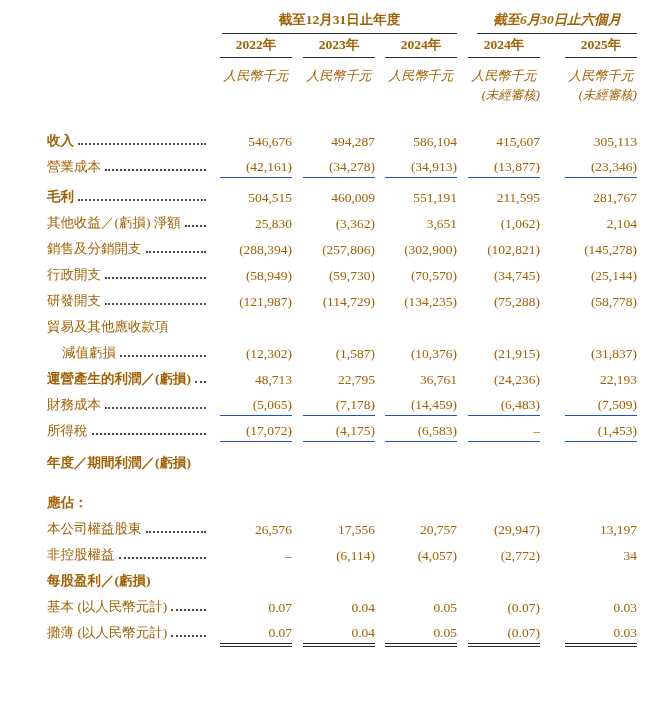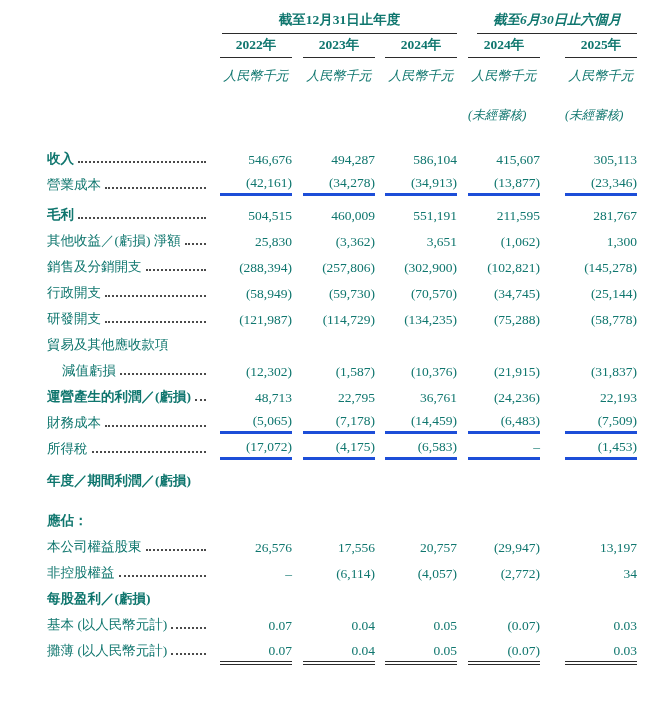--- a/index.html
+++ b/index.html
@@ -1,46 +1,46 @@
 <!DOCTYPE html>
 <html><head>
 <meta charset="utf-8">
 <style>
   html,body{margin:0;padding:0;background:#fff;}
   .sheet{position:relative;width:650px;height:705px;background:#ffffff;overflow:hidden;
-         font-family:"Liberation Serif","DejaVu Serif",serif;color:#0f766e;}
+         font-family:"Liberation Serif","DejaVu Serif",serif;color:#a16207;}
   table.fin{position:absolute;left:47px;top:8px;border-collapse:collapse;table-layout:fixed;
             width:590px;font-size:13.5px;}
   td{padding:0;vertical-align:bottom;}
   
   tr.rowgrp td{height:26px;}
   tr.rowyr  td{height:24px;}
   tr.rowunit td{height:27px;}
   tr.rowunaud td{height:21px;vertical-align:top;}
   .grp{font-weight:700;text-align:center;border-bottom:1.4px solid #2b2b2b;
        padding-bottom:4px;margin-left:12px;white-space:nowrap;}
   .grp2{margin-left:20px;font-style:italic;}
   .yr{font-weight:700;width:72px;margin-left:auto;text-align:center;
       border-bottom:1.4px solid #2b2b2b;padding-bottom:3px;white-space:nowrap;}
   .unit{font-style:italic;width:72px;margin-left:auto;text-align:center;
         white-space:nowrap;font-size:13px;padding-top:5px;}
-  .unaud{font-style:italic;width:72px;margin-left:auto;text-align:left;
-         white-space:nowrap;font-size:12.5px;padding-top:2px;margin-top:20px;}
+  .unaud{font-style:italic;width:72px;margin-left:auto;text-align:right;
+         white-space:nowrap;font-size:12.5px;padding-top:2px;}
   
   tbody.data td{height:26px;}
   tr.g4 td{height:30px;} tr.g6 td{height:32px;} tr.g14 td{height:40px;} tr.g20 td{height:46px;}
   td.lbl{overflow:visible;}
   .lblwrap{display:flex;align-items:baseline;white-space:nowrap;padding-bottom:2px;}
   tr.b .lblwrap{font-weight:700;}
   .ind{padding-left:15px;}
   .dots{flex:1 1 auto;min-width:6px;border-bottom:2px dotted #4a4a4a;
         margin:0 4px 3px 4px;height:1px;}
   td.num{text-align:right;}
   .bar{width:72px;margin-left:auto;text-align:right;padding-bottom:2px;white-space:nowrap;}
-  .sline{border-bottom:3px solid #1d4ed8;}
+  .sline{border-bottom:1px solid #1d4ed8;}
   .dline{border-bottom:1px solid #2b2b2b;position:relative;}
   .dline::after{content:"";position:absolute;left:0;right:0;bottom:-4px;
                 border-bottom:1px solid #2b2b2b;}
 </style>
 </head>
 <body>
 
 <div class="sheet">
   <table class="fin">
     <colgroup>
@@ -193,21 +193,21 @@
           <td class="num">
             <div class="bar">(3,362)</div>
           </td>
           <td class="num">
             <div class="bar">3,651</div>
           </td>
           <td class="num">
             <div class="bar">(1,062)</div>
           </td>
           <td class="num">
-            <div class="bar">1,300</div>
+            <div class="bar">2,104</div>
           </td>
         </tr>
         <tr class="">
           <td class="lbl">
             <div class="lblwrap">
               <span>銷售及分銷開支</span>
               <span class="dots"></span>
             </div>
           </td>
           <td class="num">

